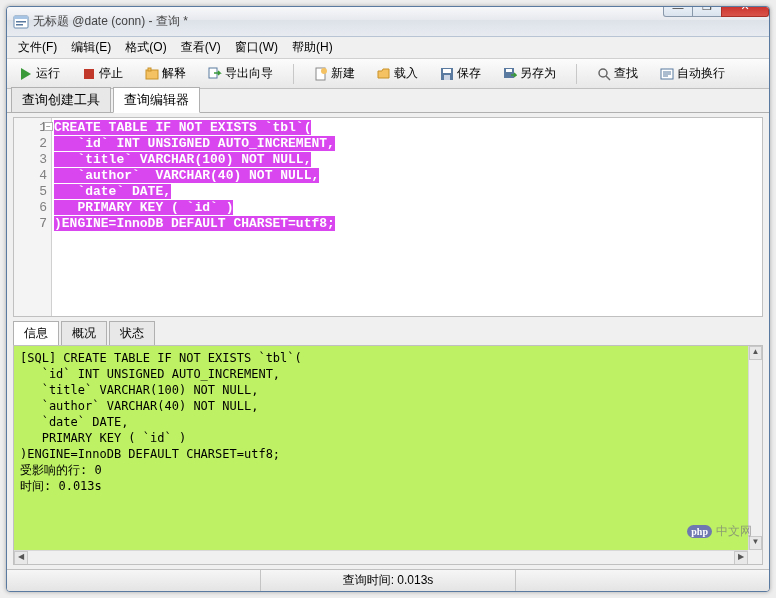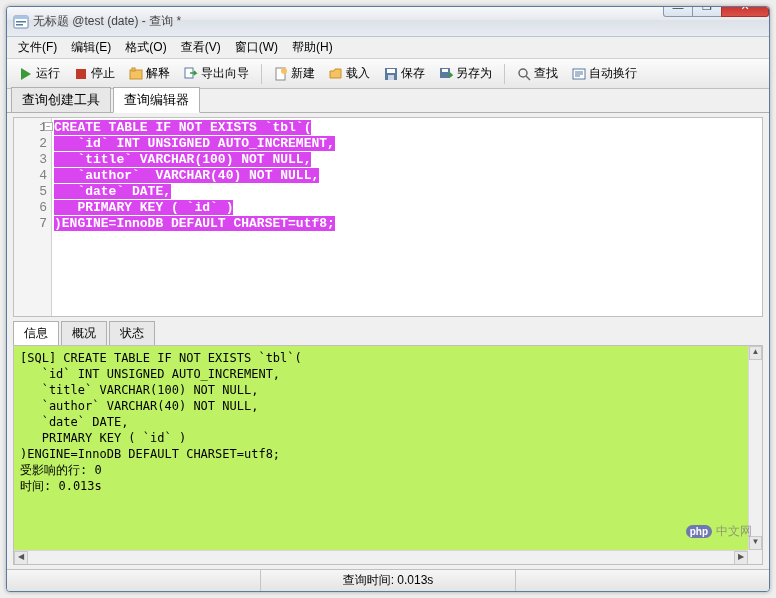--- a/index.html
+++ b/index.html
@@ -63,21 +63,21 @@
   }
   .menubar .menu { padding: 2px 7px; cursor: default; }
   
   .toolbar {
     height: 30px;
     background: linear-gradient(to bottom, #fcfcfc, #e8e8e8);
     border-bottom: 1px solid #c0c0c0;
     display: flex;
     align-items: center;
     padding: 0 6px;
-    gap: 2px;
+    gap: 10px;
   }
   .tbtn {
     display: flex; align-items: center;
     padding: 3px 5px; height: 24px;
     border: 1px solid transparent;
     border-radius: 2px;
     cursor: default;
     gap: 3px;
   }
   .tsep { width: 1px; height: 20px; background: #c8c8c8; margin: 0 4px; }
@@ -202,36 +202,36 @@
   .watermark {
     position: absolute;
     right: 10px; bottom: 24px;
     font-size: 12px;
     color: rgba(120,120,120,0.7);
     display: flex; align-items: center; gap: 4px;
   }
   .watermark .php {
     background: #6f78b0; color: #fff;
     padding: 1px 4px; border-radius: 8px;
-    font-weight: bold; font-size: 10px;
+    font-weight: bold; font-size: 10px; font-family: Liberation Serif, serif;
   }
 </style>
 </head>
 <body>
 
 <div class="window">
 
   <div class="titlebar">
     <svg class="appicon" viewBox="0 0 16 16">
       <rect x="1" y="2" width="14" height="12" rx="1" fill="#fff" stroke="#6a8caf"></rect>
       <rect x="1" y="2" width="14" height="3" fill="#a8c4e4"></rect>
       <rect x="3" y="7" width="10" height="1.5" fill="#5a7aa0"></rect>
       <rect x="3" y="10" width="7" height="1.5" fill="#5a7aa0"></rect>
     </svg>
-    <span class="title">无标题 @test (date) - 查询 *</span>
+    <span class="title">无标题 @date (conn) - 查询 *</span>
     <span class="spacer"></span>
     <div class="winbtns">
       <div class="winbtn min">—</div>
       <div class="winbtn max">❐</div>
       <div class="winbtn close">✕</div>
     </div>
   </div>
 
   <div class="menubar">
     <div class="menu">文件(F)</div>

